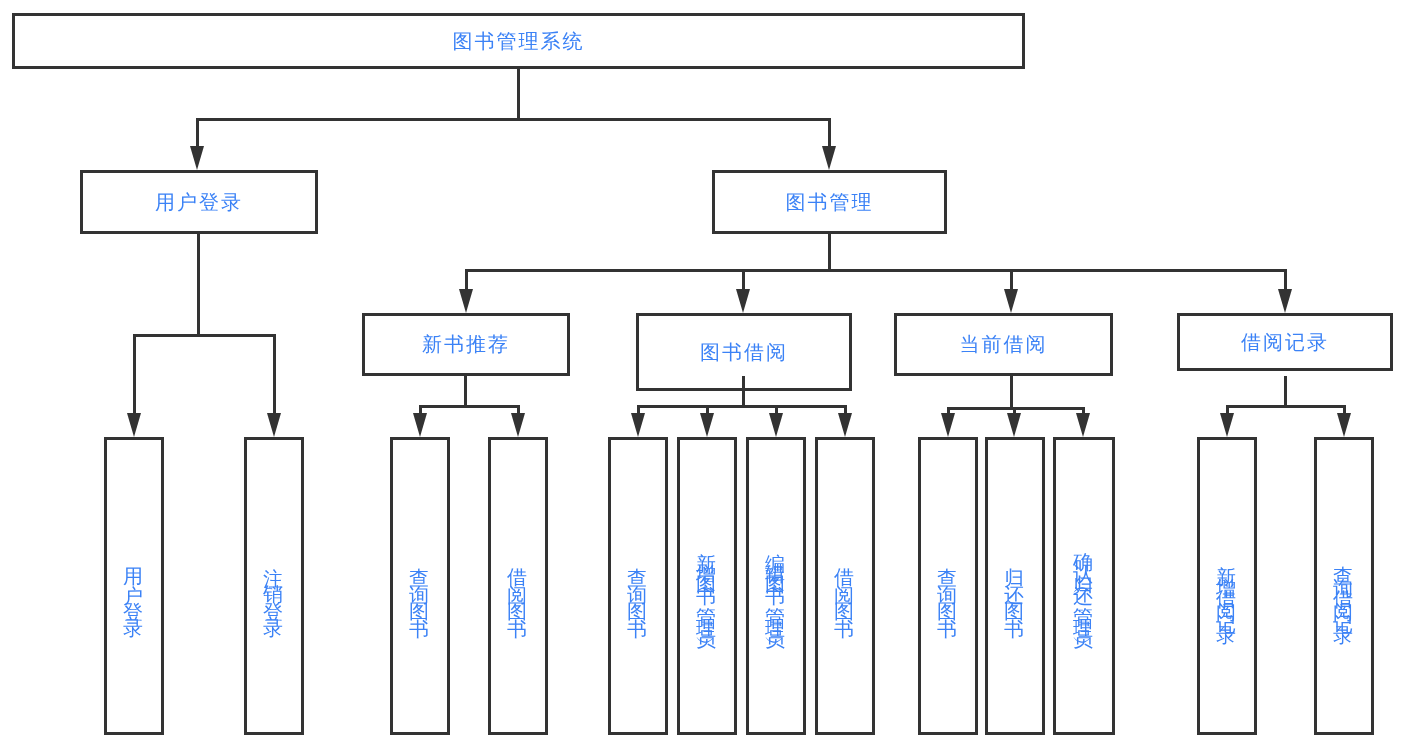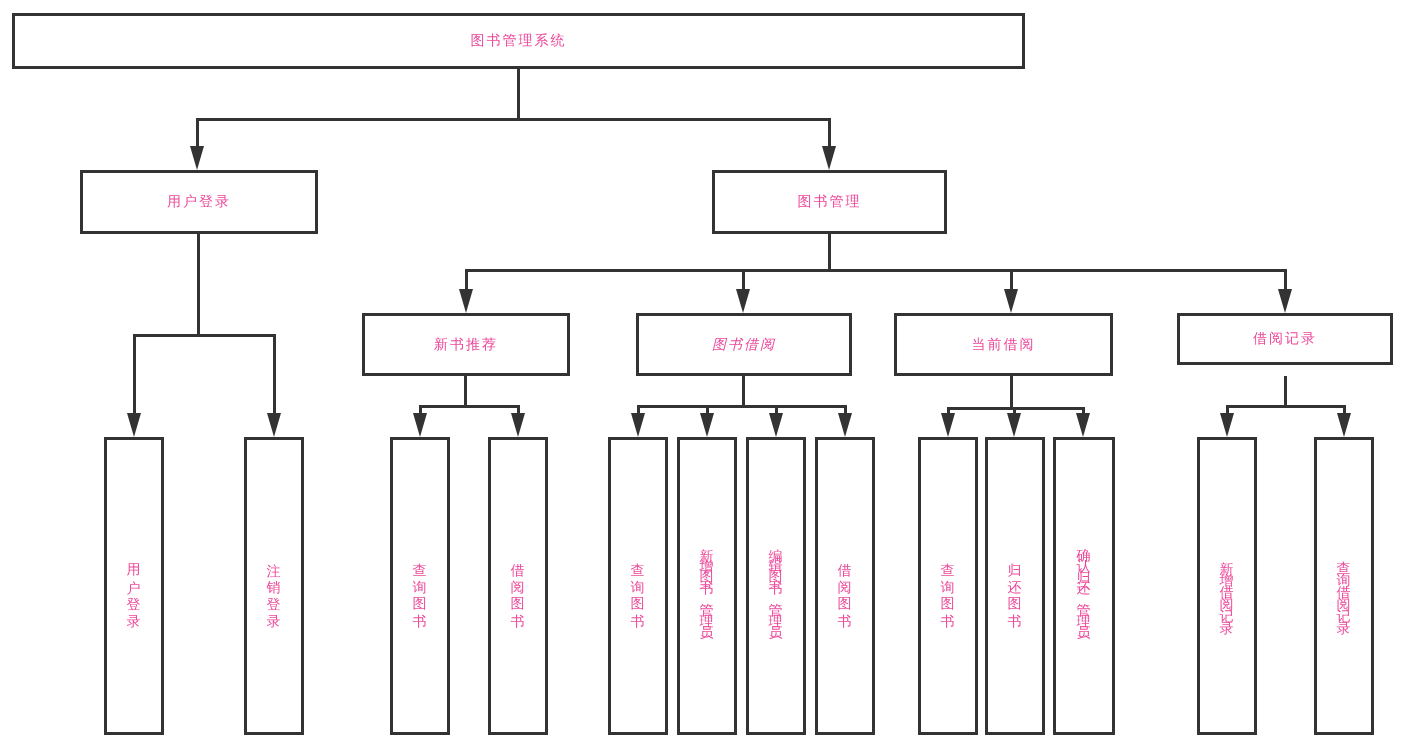--- a/index.html
+++ b/index.html
@@ -12,22 +12,22 @@
     overflow: hidden;
   }
   .box {
     position: absolute;
     box-sizing: border-box;
     border: 3px solid #333333;
     background: #ffffff;
     display: flex;
     align-items: center;
     justify-content: center;
-    color: #ec4899;
-    font-size: 14px;
+    color: #3b82f6;
+    font-size: 20px;
     letter-spacing: 2px;
   }
   .vbox span {
     writing-mode: vertical-rl;
     text-orientation: mixed;
     letter-spacing: 11px;
   }
   .vbox.loose span { letter-spacing: 17px; }
   .vbox.mid span { letter-spacing: 12px; }
   .hl { position: absolute; height: 3px; background: #333333; }
@@ -62,27 +62,27 @@
   <div class="box" style="left:80px; top:170px; width:238px; height:64px;">
     <span>用户登录</span>
   </div>
   <div class="box" style="left:362px; top:313px; width:208px; height:63px;">
     <span>新书推荐</span>
   </div>
 
   <div class="box" style="left:712px; top:170px; width:235px; height:64px;">
     <span>图书管理</span>
   </div>
-  <div class="box" style="left:636px; top:313px; width:216px; height:63px;font-style:italic;">
+  <div class="box" style="left:636px; top:313px; width:216px; height:78px;">
     <span>图书借阅</span>
   </div>
   <div class="box" style="left:894px; top:313px; width:219px; height:63px;">
     <span>当前借阅</span>
   </div>
-  <div class="box" style="left:1177px; top:313px; width:216px; height:52px;">
+  <div class="box" style="left:1177px; top:313px; width:216px; height:58px;">
     <span>借阅记录</span>
   </div>
 
   <div class="box vbox loose" style="left:104px; top:437px; width:60px; height:298px;">
     <span>用户登录</span>
   </div>
   <div class="box vbox loose" style="left:244px; top:437px; width:60px; height:298px;">
     <span>注销登录</span>
   </div>
   <div class="box vbox loose" style="left:390px; top:437px; width:60px; height:298px;">

